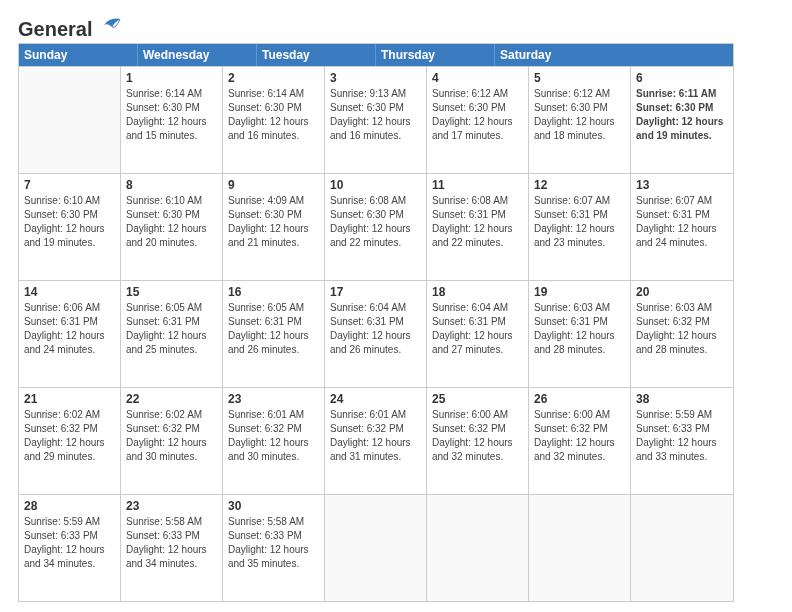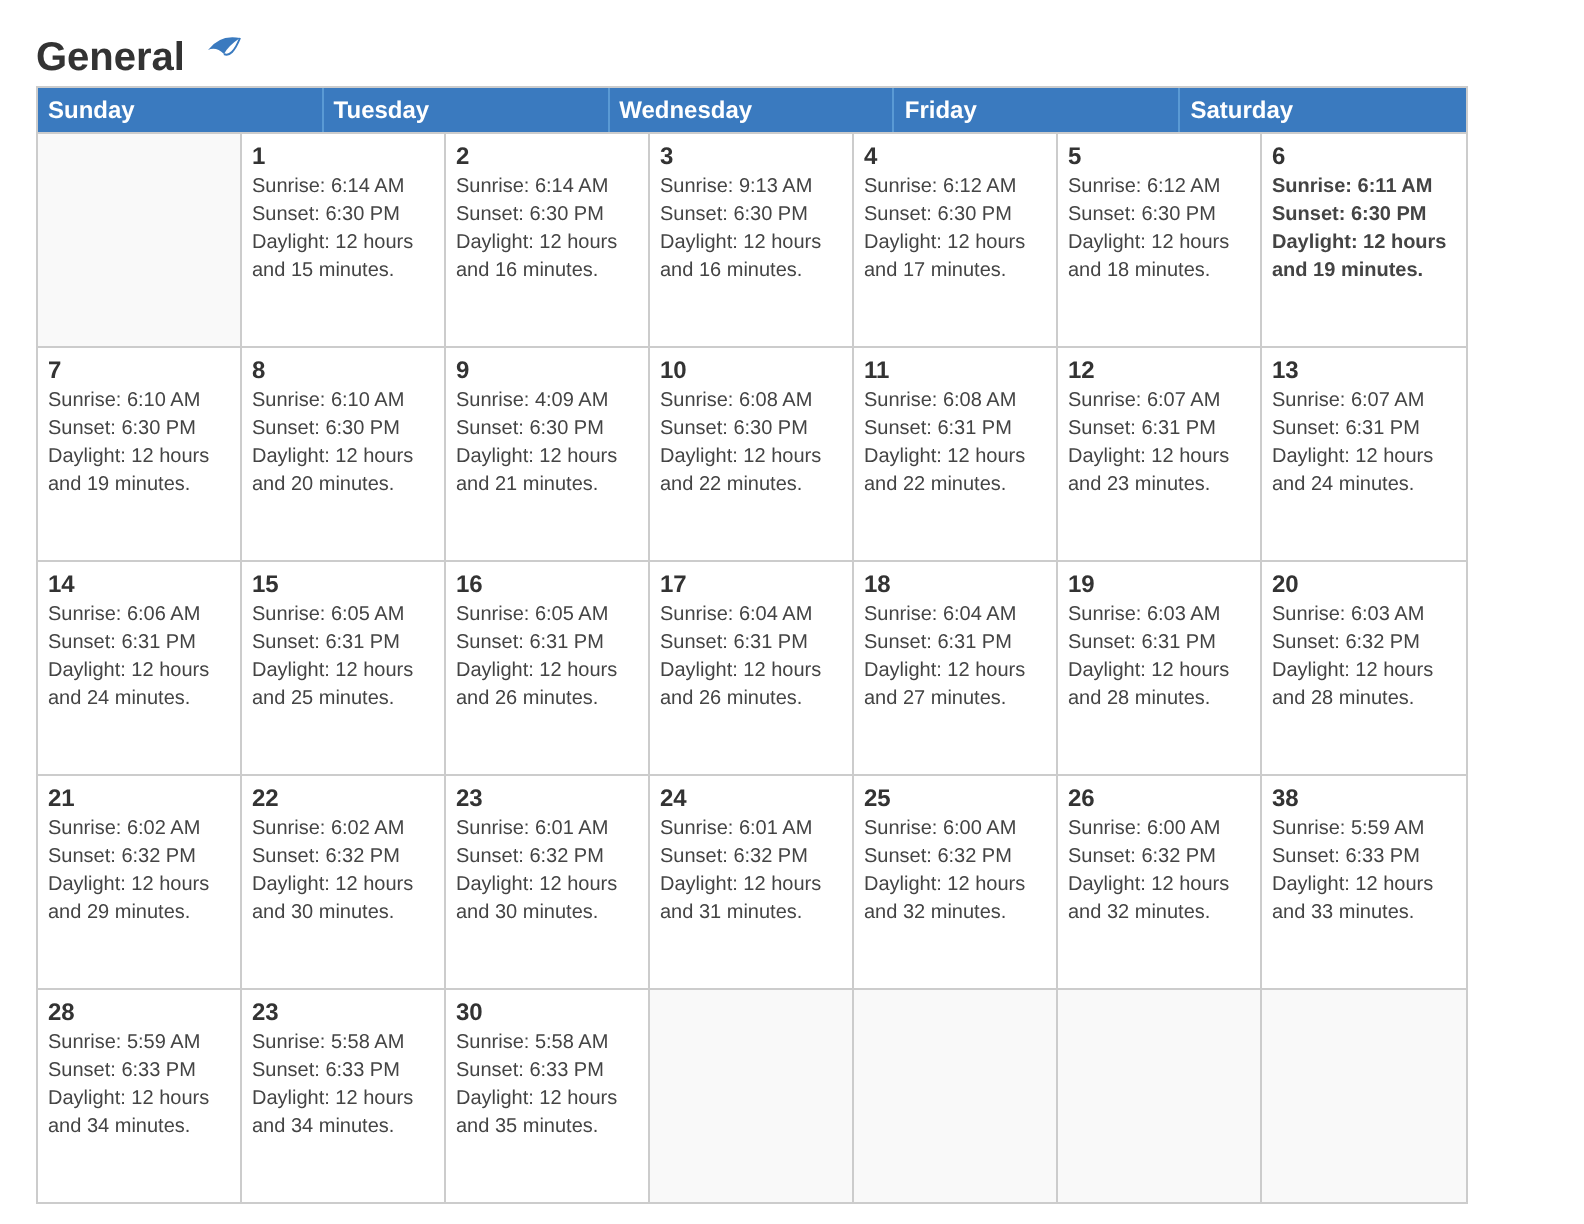--- a/index.html
+++ b/index.html
@@ -42,21 +42,21 @@
       color: #555;
     }
     .calendar {
       flex: 1;
       display: flex;
       flex-direction: column;
       border: 1px solid #ccc;
     }
     .cal-header-row {
       display: grid;
-      grid-template-columns: repeat(5, 1fr);
+      grid-template-columns: repeat(6, 1fr);
       background: #3a7abf;
     }
     .cal-header-cell {
       color: #fff;
       font-size: 12px;
       font-weight: bold;
       padding: 4px 5px;
       border-right: 1px solid #5a9ad4;
     }
     .cal-header-cell:last-child { border-right: none; }
@@ -112,23 +112,23 @@
     </div>
     <div class="title-block">
       <div class="month-title"></div>
       <div class="location"></div>
     </div>
   </div>
 
   <div class="calendar">
     <div class="cal-header-row">
     <div class="cal-header-cell">Sunday</div>
+        <div class="cal-header-cell">Wednesday</div>
         <div class="cal-header-cell">Tuesday</div>
-        <div class="cal-header-cell">Wednesday</div>
-        <div class="cal-header-cell">Friday</div>
+        <div class="cal-header-cell">Thursday</div>
         <div class="cal-header-cell">Saturday</div>
       </div>
     <div class="cal-body">
     <div class="cal-row">
           <div class="cal-cell empty"></div>
           <div class="cal-cell">
             <span class="day-num">1</span>
             <div class="day-info" style="white-space: pre-line;">Sunrise: 6:14 AM
 Sunset: 6:30 PM
 Daylight: 12 hours

